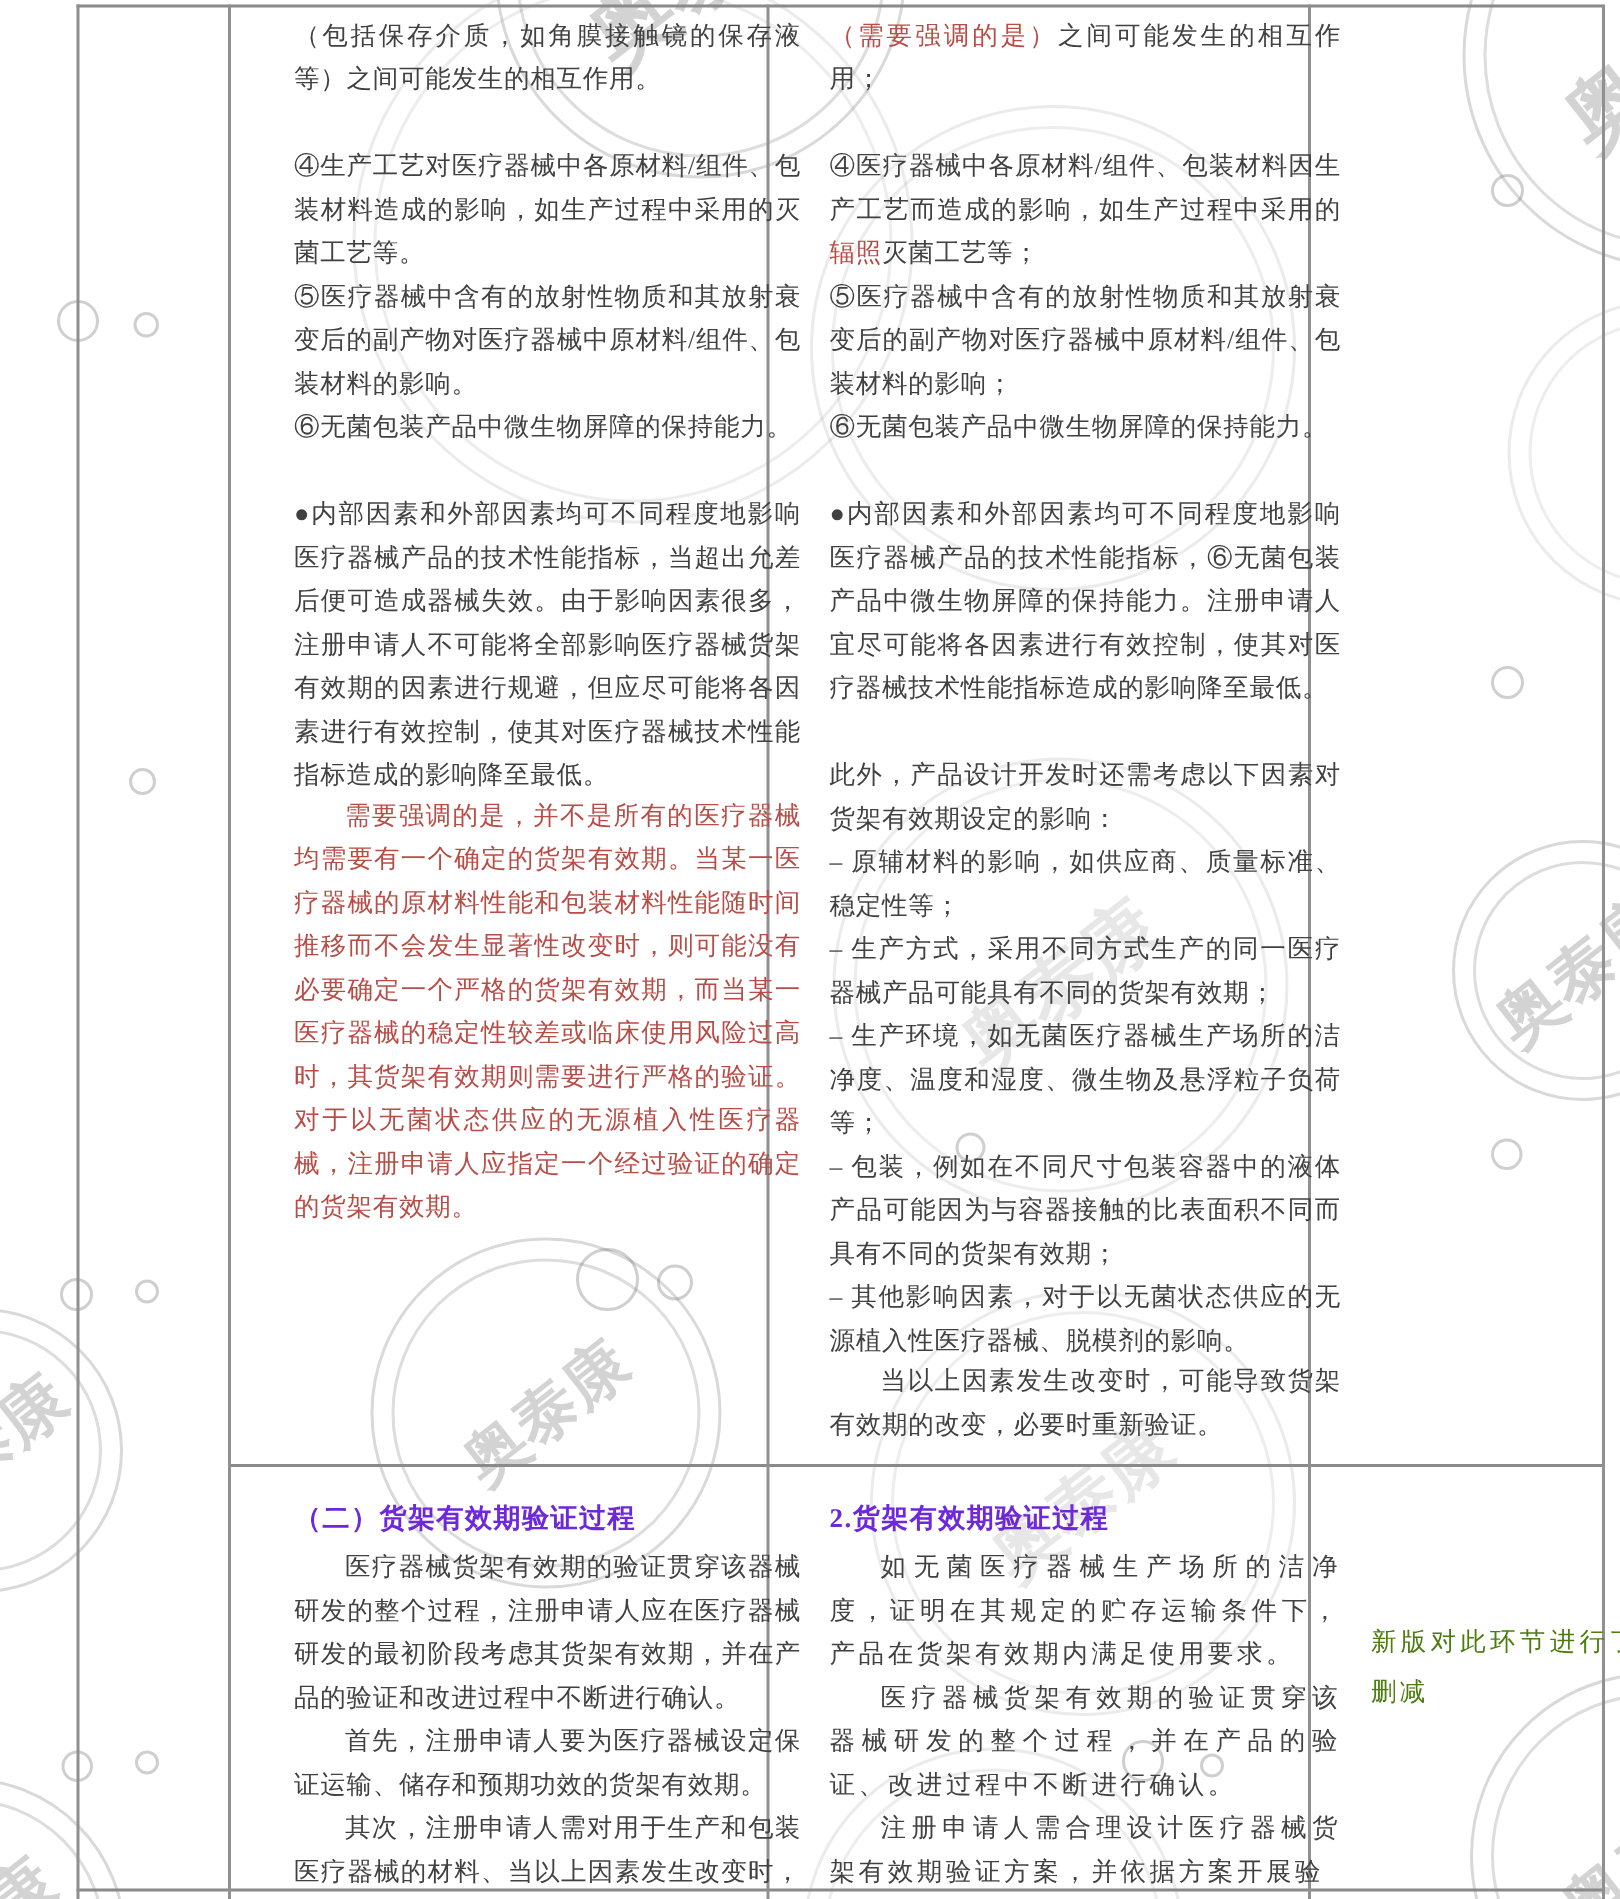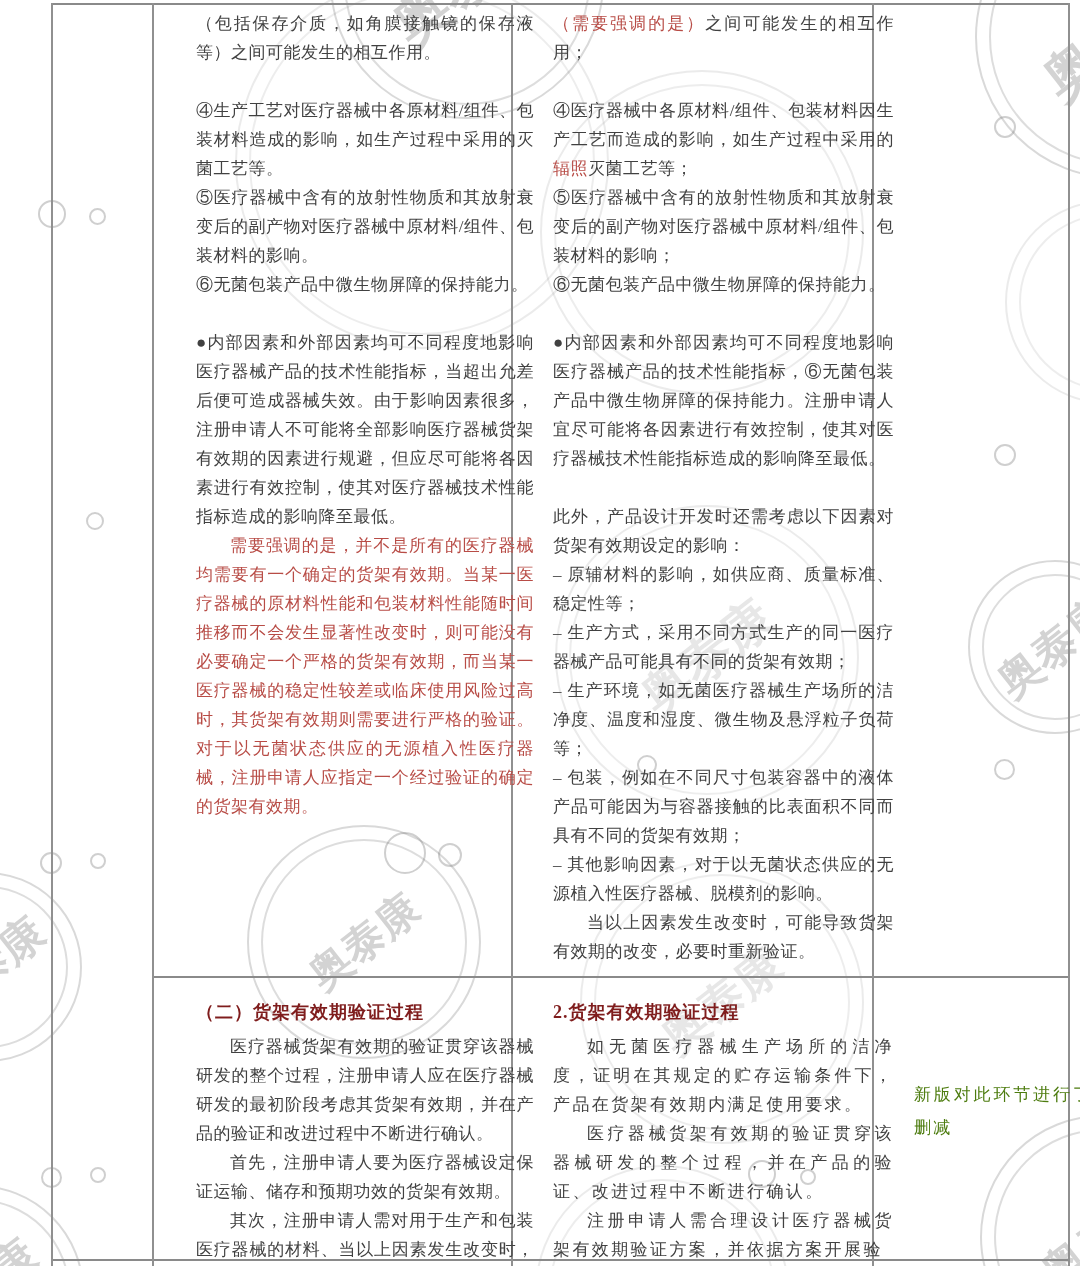--- a/index.html
+++ b/index.html
@@ -20,23 +20,23 @@
   .cell{
     position:absolute;
     font-size:17px;
     line-height:29px;
     text-align:justify;
     letter-spacing:.5px;
     margin-left:32px;
   }
   .para{margin:0;}
   .gap{margin-top:29px;}
-  .indent{text-indent:2em;}
+  .indent{text-indent:2em;font-family:Liberation Mono, monospace;}
   .red{color:#b84c46;}
-  .heading{font-weight:bold;font-size:18px;color:#7f1d1d;letter-spacing:1px;margin:0 0 5px 0;}
+  .heading{font-weight:bold;font-size:18px;color:#6d28d9;letter-spacing:1px;margin:0 0 5px 0;}
   .wide{letter-spacing:2.4px;}
   .note-cell{font-size:17px;line-height:33px;letter-spacing:2.2px;color:#4d7c0f;}
 
   
   .stamp{
     position:absolute;border-radius:50%;
     border:2.5px solid rgba(120,120,120,.28);
     display:flex;align-items:center;justify-content:center;
     pointer-events:none;
   }

